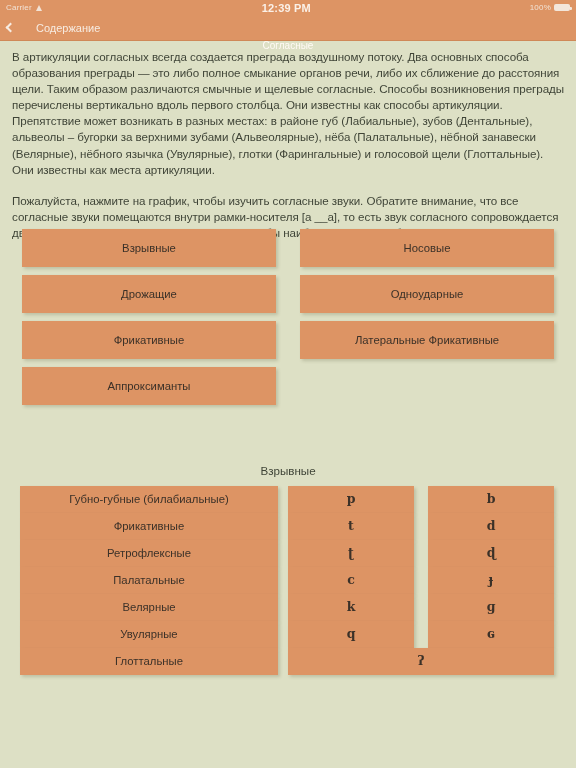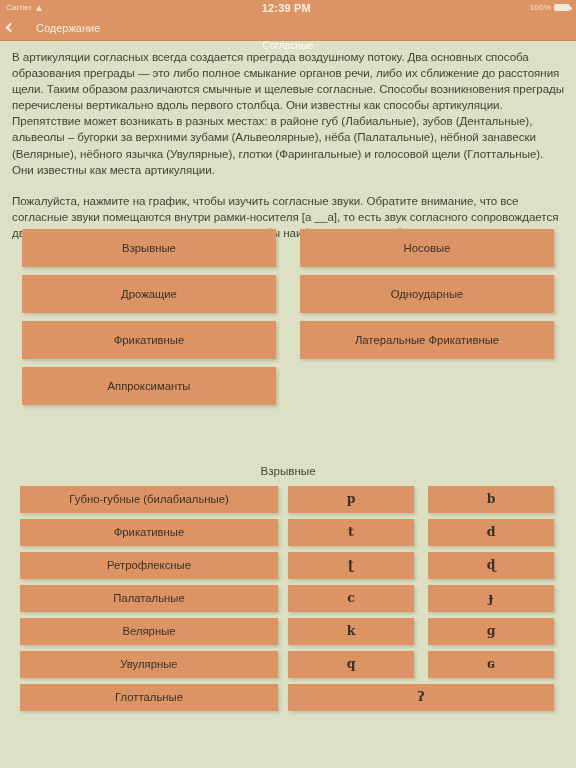--- a/index.html
+++ b/index.html
@@ -90,21 +90,20 @@
     position: absolute; left: 0; right: 0; top: 464px;
     text-align: center; font-size: 11.6px; color: #3f4437;
   }
 
   
   .place-table {
     position: absolute; left: 20px; top: 486px;
     width: 534px;
     display: grid;
     grid-template-columns: 258px 10px 126px 14px 126px;
-    row-gap: 6px;
   }
   .place-table .cell { height: 27px; }
   .place-table .lbl { grid-column: 1 / 2; }
   .place-table .c1  { grid-column: 3 / 4; }
   .place-table .c2  { grid-column: 5 / 6; }
   .place-table .span2 { grid-column: 3 / 6; }
 </style>
 </head>
 <body>
 

